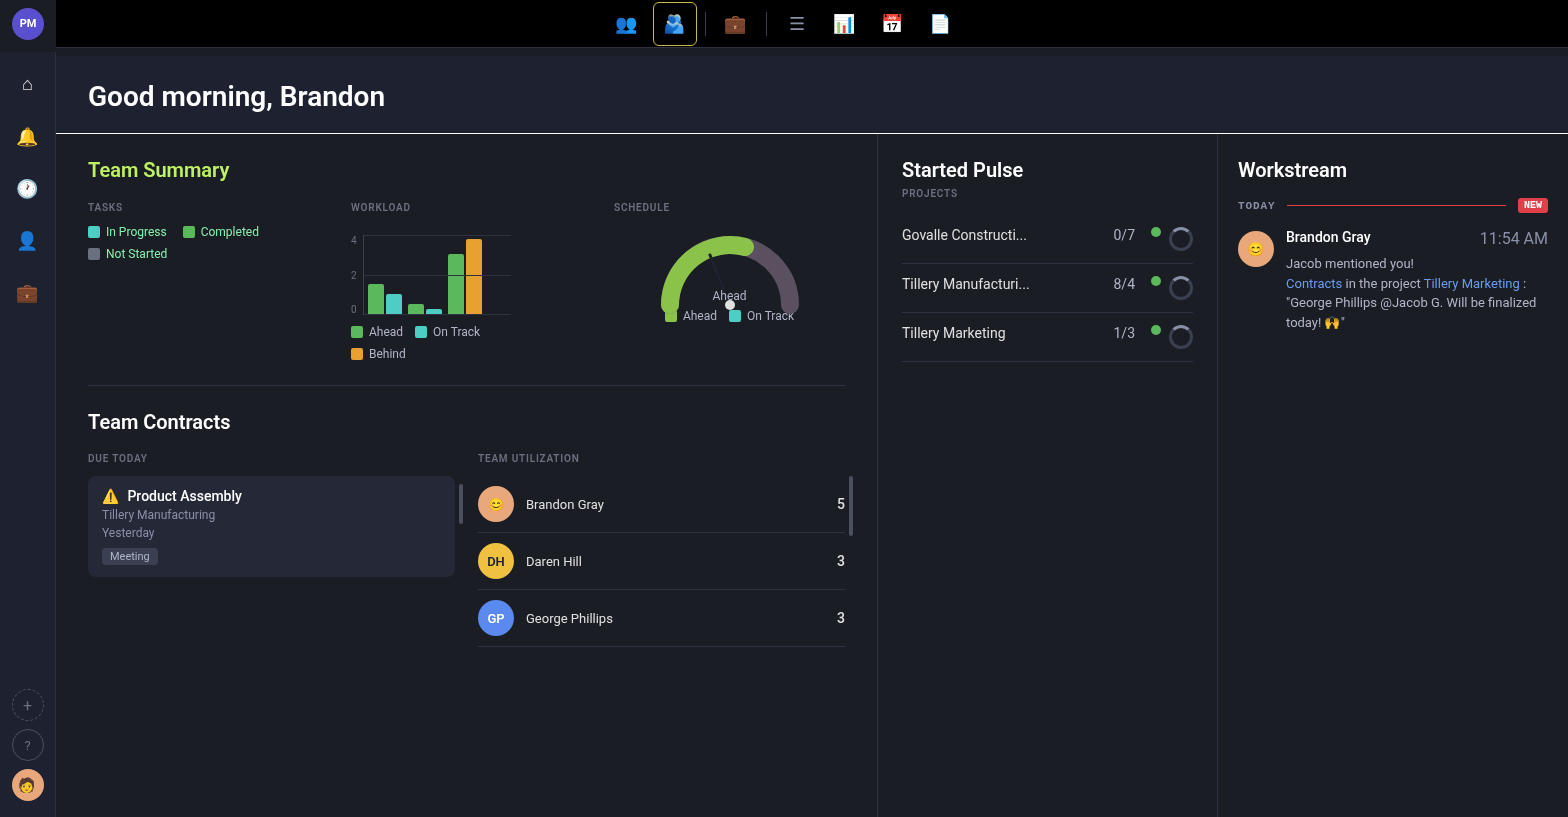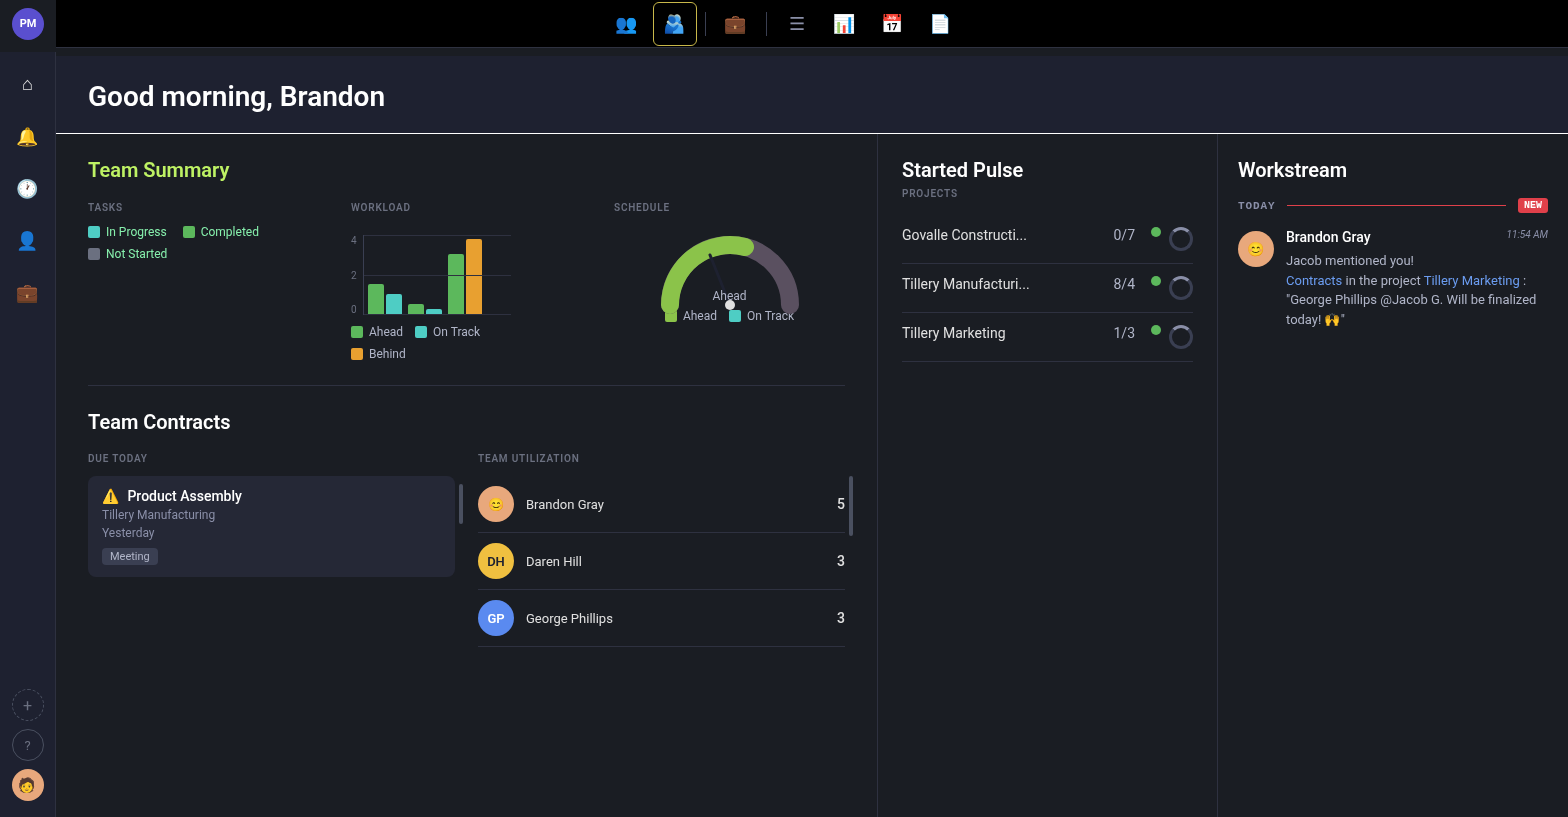--- a/index.html
+++ b/index.html
@@ -498,23 +498,22 @@
       justify-content: space-between;
       align-items: flex-start;
       margin-bottom: 6px;
     }
     .ws-name {
       font-size: 14px;
       font-weight: 500;
       color: #ffffff;
     }
     .ws-time {
-      font-size: 10px;
+      font-size: 16px;
       color: #8a8fa8;
-      font-style: italic;
     }
     .ws-text {
       font-size: 13px;
       color: #b0b5c8;
       line-height: 1.5;
     }
     .ws-link {
       color: #6b9cf0;
     }
 

